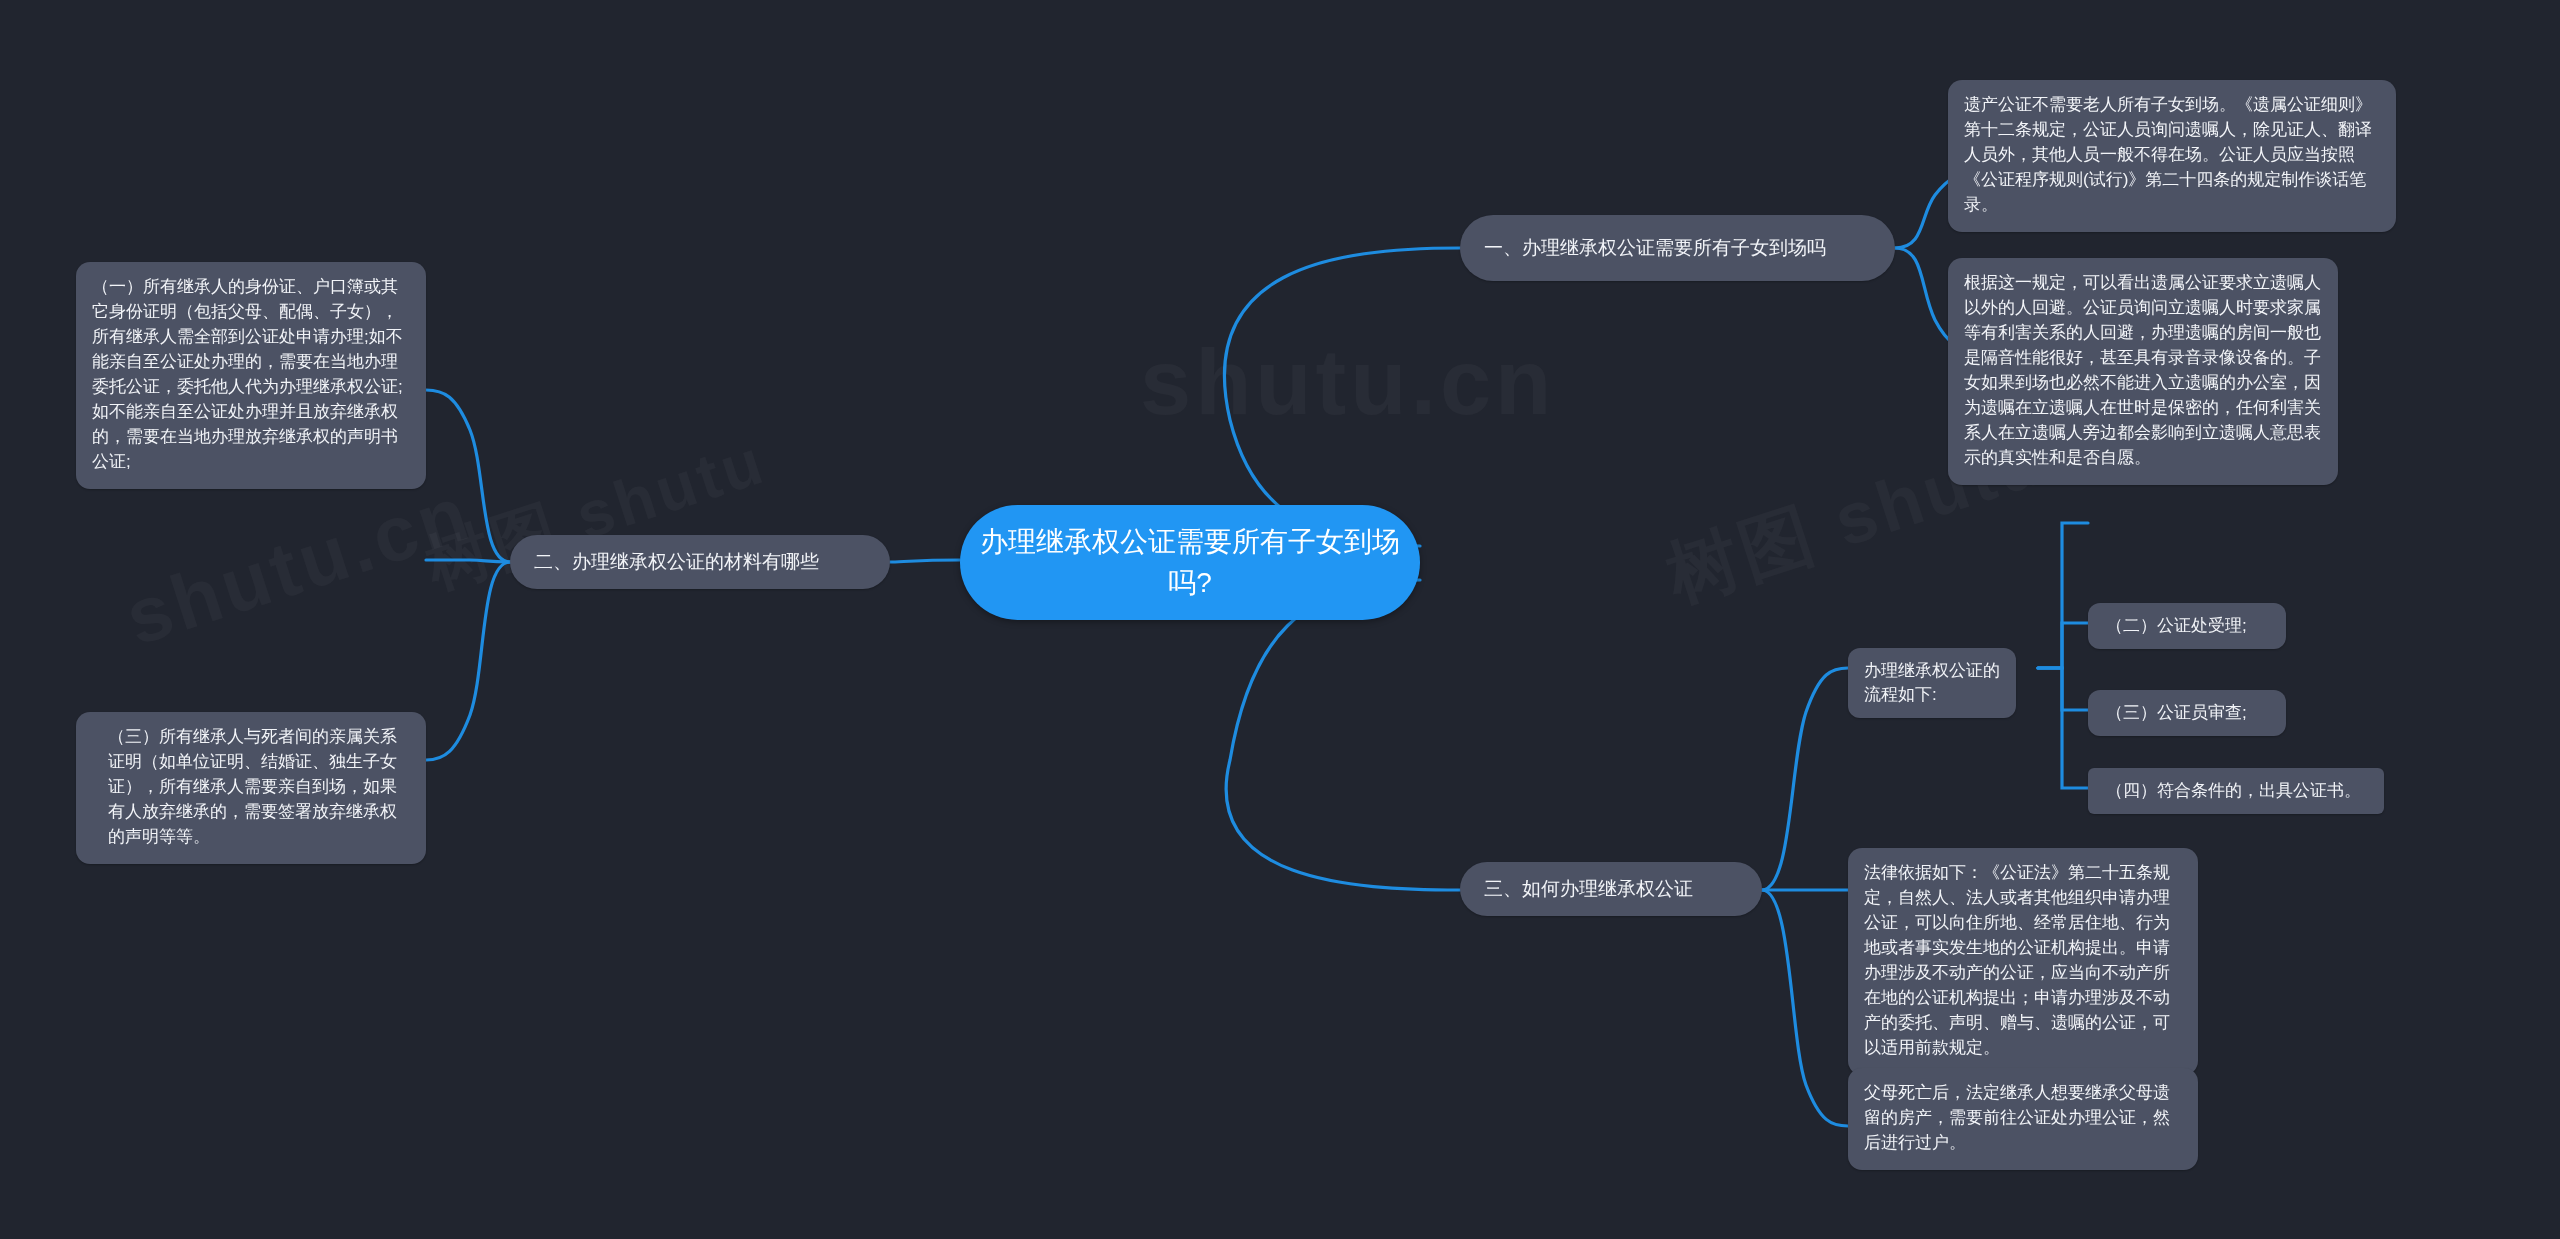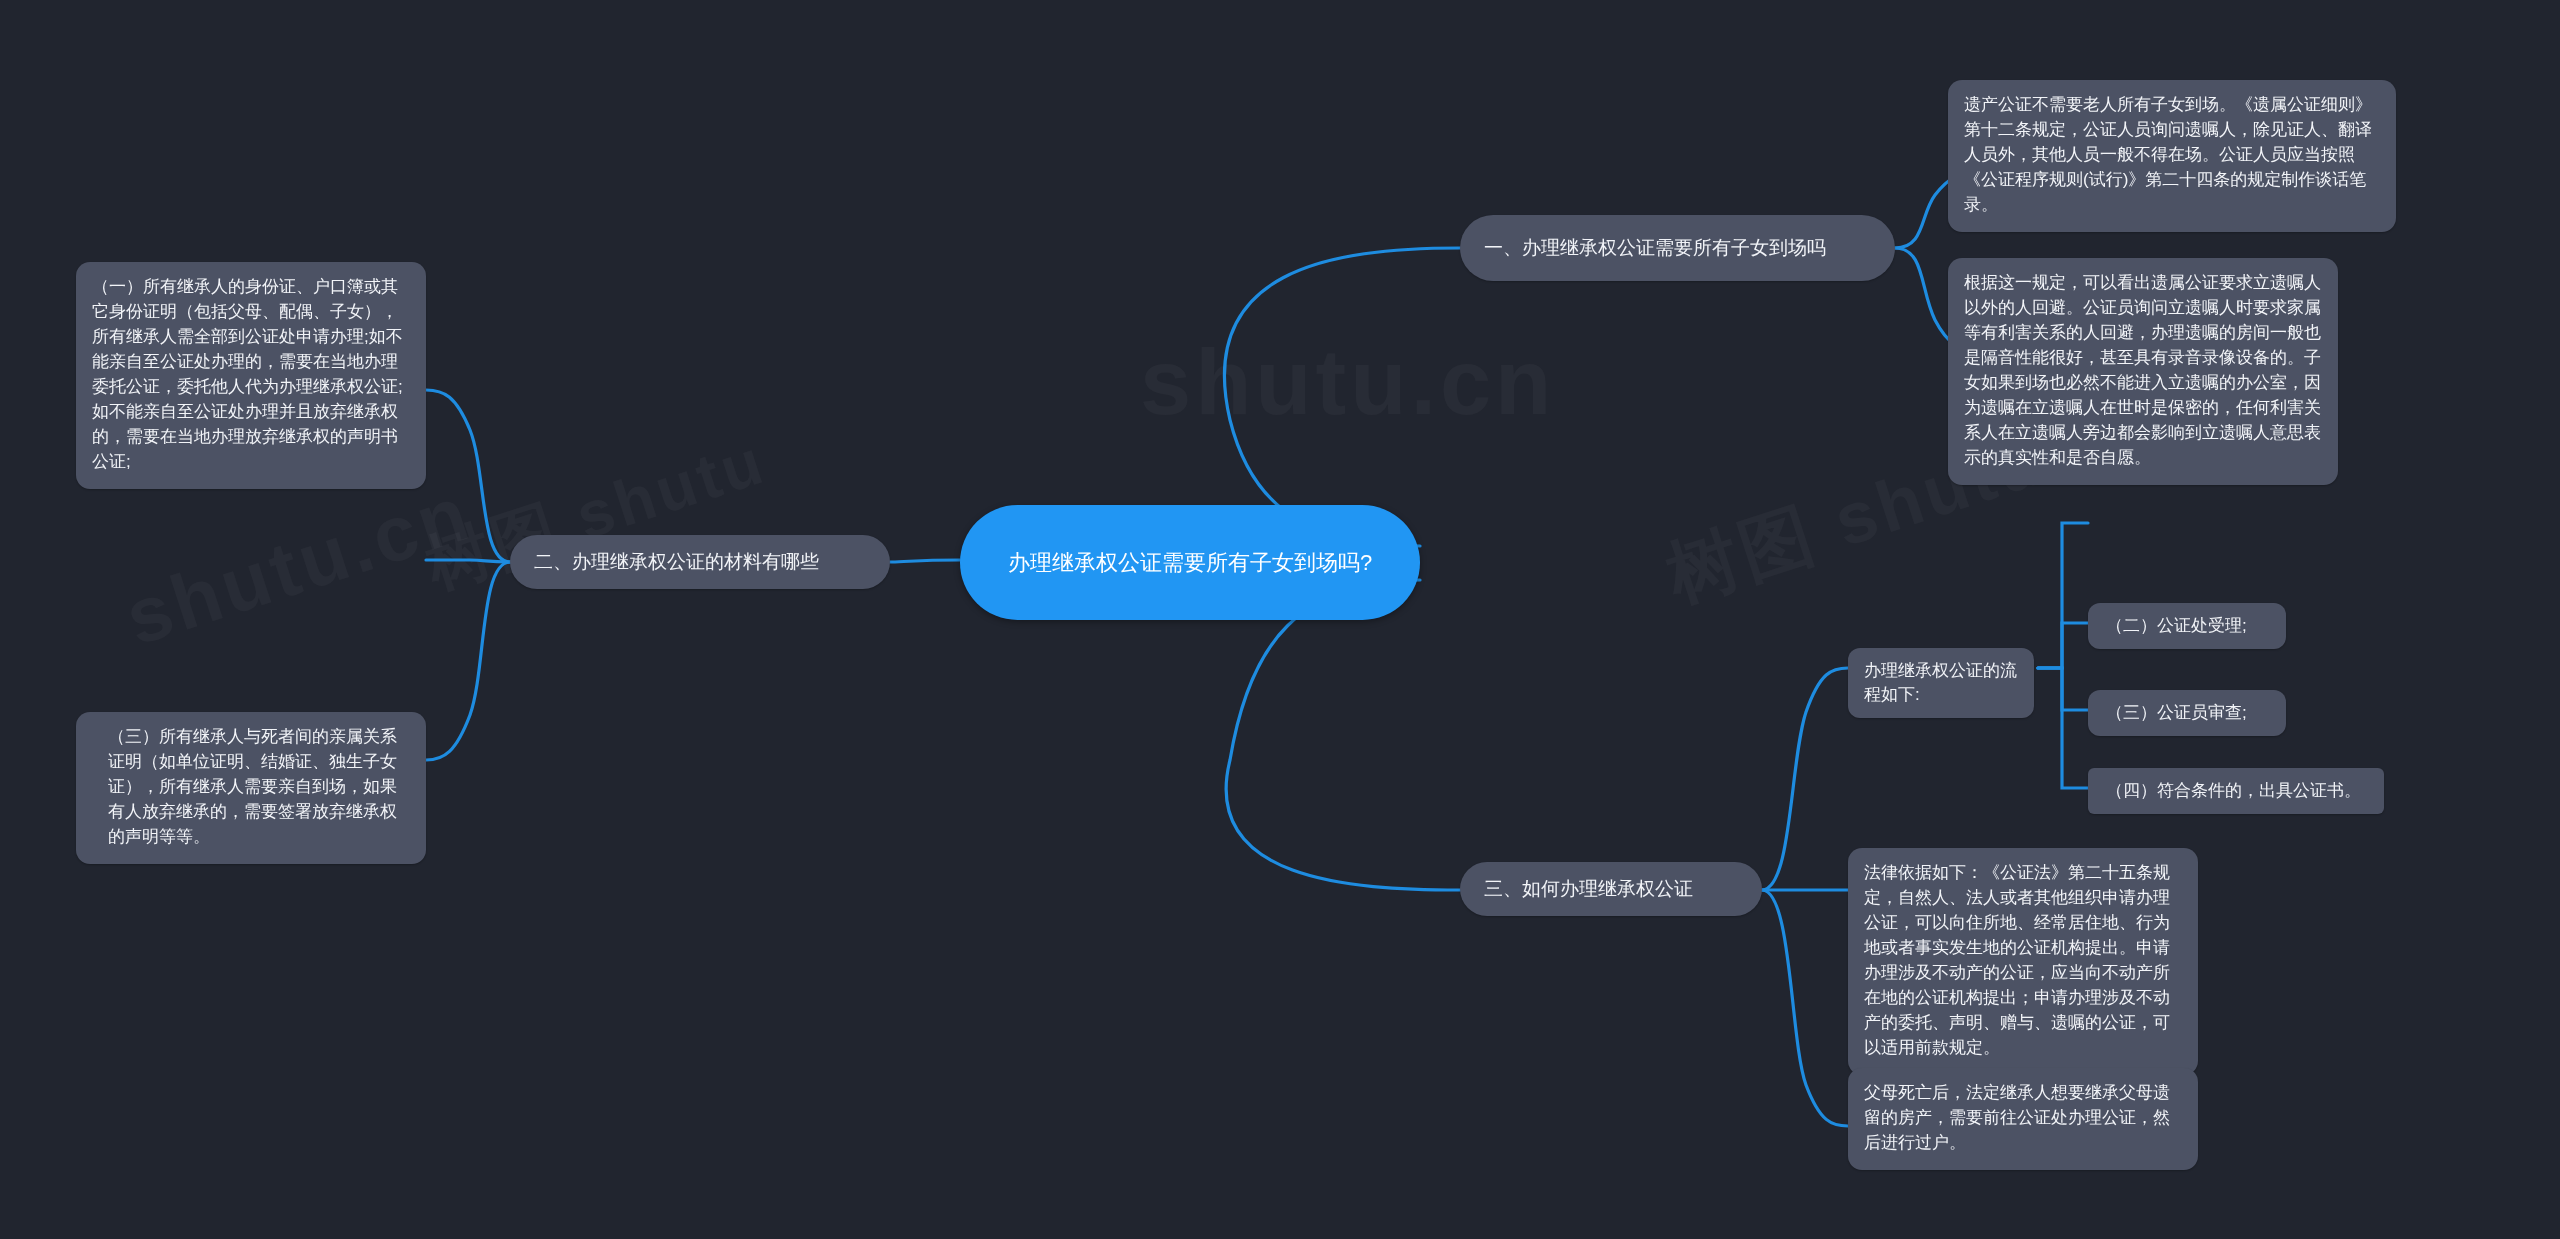--- a/index.html
+++ b/index.html
@@ -58,21 +58,21 @@
     align-items: center;
   }
   .node.root {
     background: #2196f3;
     color: #ffffff;
     border-radius: 999px;
     display: flex;
     align-items: center;
     justify-content: center;
     text-align: center;
-    font-size: 22px;
+    font-size: 28px;
     line-height: 1.45;
     box-shadow: 0 2px 6px rgba(0,0,0,0.35);
   }
   .node.para {
     font-size: 17px;
     padding: 13px 16px 14px 16px;
     line-height: 1.47;
   }
   .node.pill { font-size: 19px; padding: 13px 24px; }
   .node.step {
@@ -134,21 +134,21 @@
 
   <div class="node pill" style="left:510px; top:535px; width:380px; min-height:54px;">二、办理继承权公证的材料有哪些</div>
 
   <div class="node para" style="left:76px; top:262px; width:350px;">（一）所有继承人的身份证、户口簿或其它身份证明（包括父母、配偶、子女），所有继承人需全部到公证处申请办理;如不能亲自至公证处办理的，需要在当地办理委托公证，委托他人代为办理继承权公证;如不能亲自至公证处办理并且放弃继承权的，需要在当地办理放弃继承权的声明书公证;</div>
 
 
   <div class="node para" style="left:76px; top:712px; width:350px;padding-left:32px;">（三）所有继承人与死者间的亲属关系证明（如单位证明、结婚证、独生子女证），所有继承人需要亲自到场，如果有人放弃继承的，需要签署放弃继承权的声明等等。</div>
 
   <div class="node pill" style="left:1460px; top:862px; width:302px; min-height:54px;">三、如何办理继承权公证</div>
 
-  <div class="node small" style="left:1848px; top:648px; width:186px;">办理继承权公证的流程如下:</div>
+  <div class="node small" style="left:1848px; top:648px; width:168px;">办理继承权公证的流程如下:</div>
 
 
   <div class="node step" style="left:2088px; top:603px; width:198px;">（二）公证处受理;</div>
 
   <div class="node step" style="left:2088px; top:690px; width:198px;">（三）公证员审查;</div>
 
   <div class="node step" style="left:2088px; top:768px; width:296px;border-radius:6px;">（四）符合条件的，出具公证书。</div>
 
   <div class="node para" style="left:1848px; top:848px; width:350px;">法律依据如下：《公证法》第二十五条规定，自然人、法人或者其他组织申请办理公证，可以向住所地、经常居住地、行为地或者事实发生地的公证机构提出。申请办理涉及不动产的公证，应当向不动产所在地的公证机构提出；申请办理涉及不动产的委托、声明、赠与、遗嘱的公证，可以适用前款规定。</div>
 

